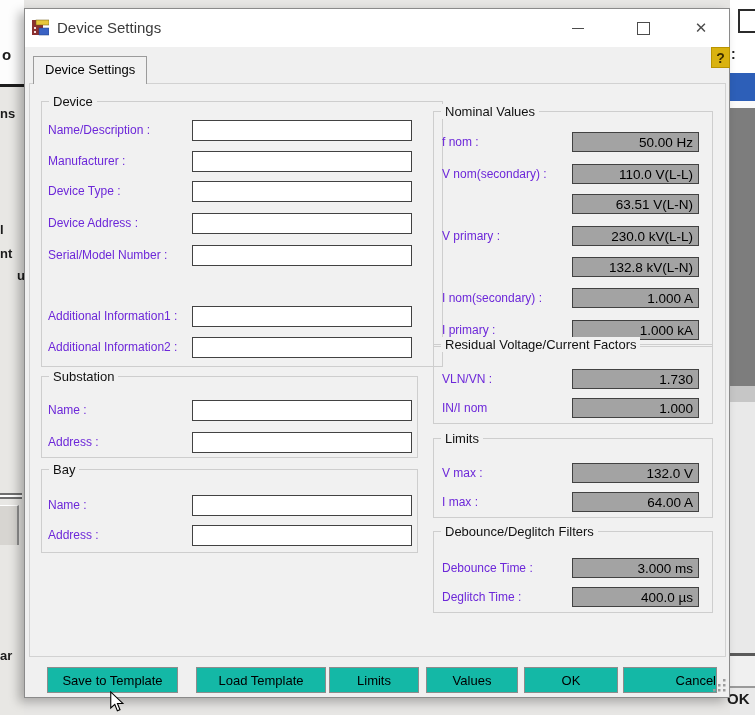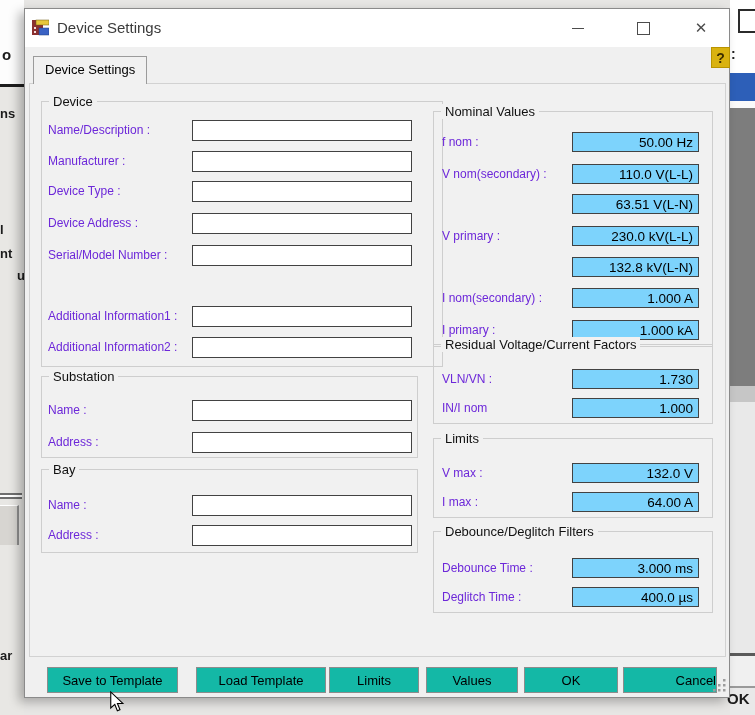--- a/index.html
+++ b/index.html
@@ -73,21 +73,21 @@
   .g-limits     { left:408px; top:429px; width:280px; height:80px;  }
   .g-debounce   { left:408px; top:522px; width:280px; height:82px;  }
 
   .frow { position:absolute; left:0; width:100%; height:22px; }
   .flbl { position:absolute; left:6px; top:3px; font-size:12px; color:#6d28d9; white-space:nowrap; }
   .g-nominal .flbl, .g-residual .flbl, .g-limits .flbl, .g-debounce .flbl { left:8px; }
   input.txt { position:absolute; left:150px; top:0; width:220px; height:21px;
       border:1px solid #424242; background:#fff; font-family:"Liberation Sans",sans-serif;
       font-size:13px; padding:0 4px; outline:none; }
   input.vin { position:absolute; left:138px; top:0; width:127px; height:20px;
-      border:1px solid #424242; background:#7dd3fc; font-family:"Liberation Sans",sans-serif;
+      border:1px solid #424242; background:#a3a3a3; font-family:"Liberation Sans",sans-serif;
       font-size:13.5px; padding:0 5px; text-align:right; color:#000; outline:none; }
 
   
   .btn { position:absolute; top:658px; height:26px; background:#14b8a6;
       border:1px solid #8c8c8c; font-family:"Liberation Sans",sans-serif;
       font-size:13px; color:#000; text-align:center; cursor:default; }
   .btn-save   { left:22px;  width:131px; }
   .btn-load   { left:171px; width:130px; }
   .btn-export { left:304px; width:90px;  }
   .btn-import { left:401px; width:92px;  }

